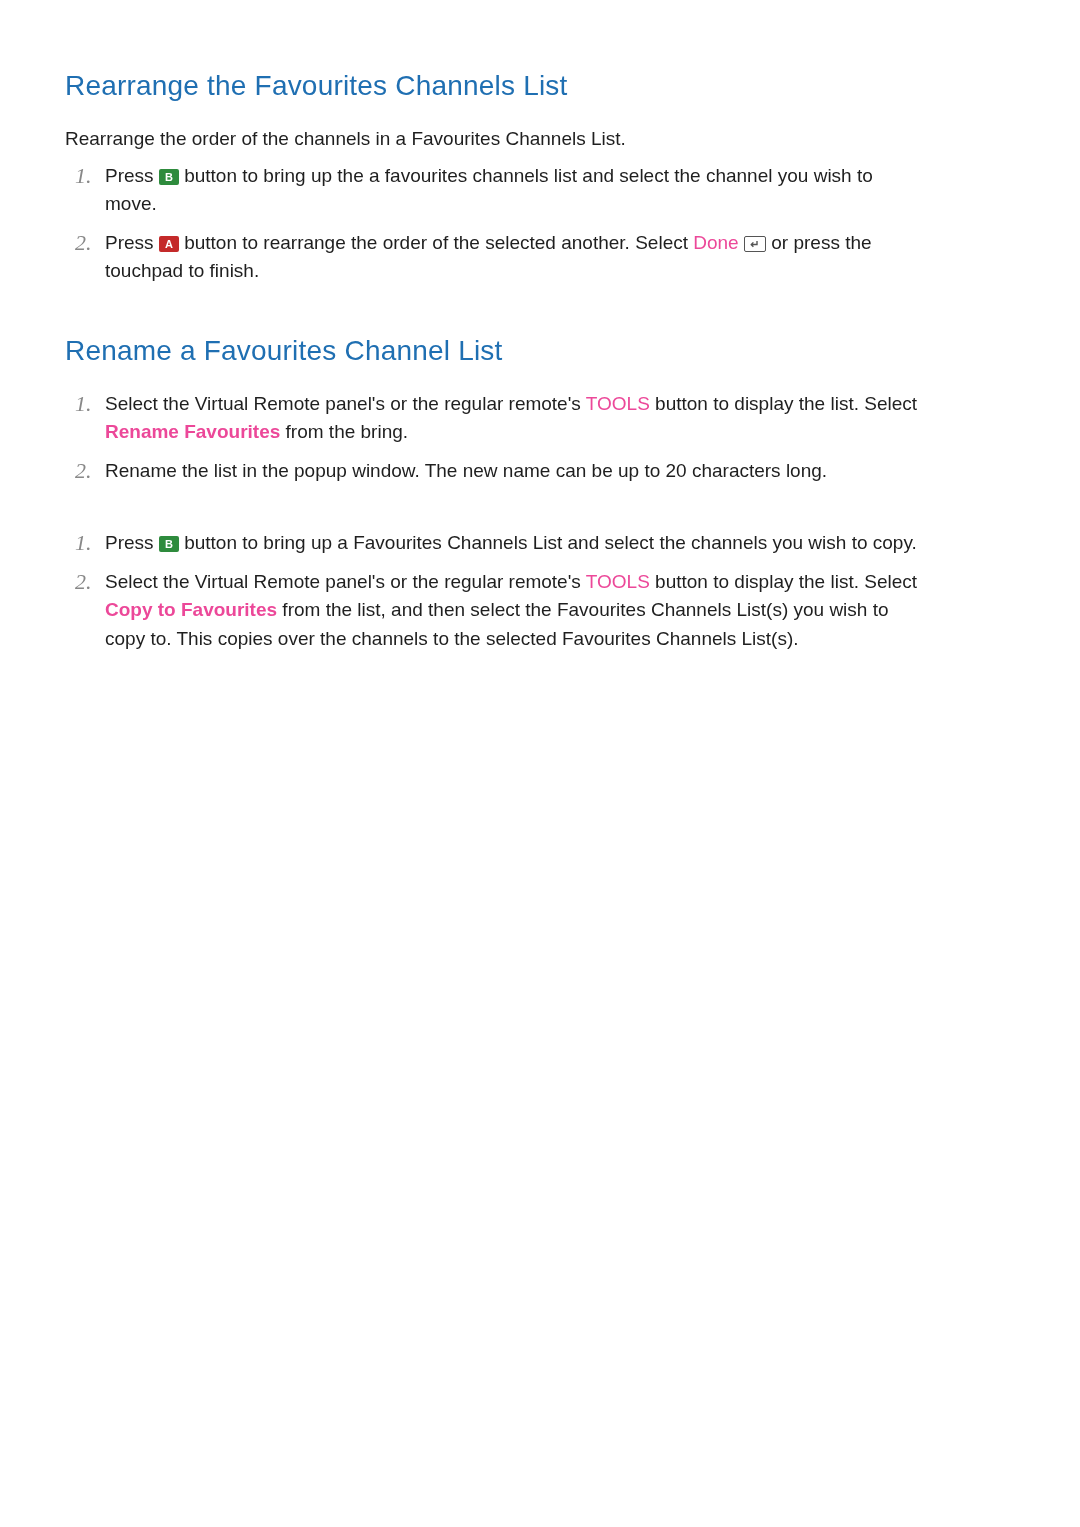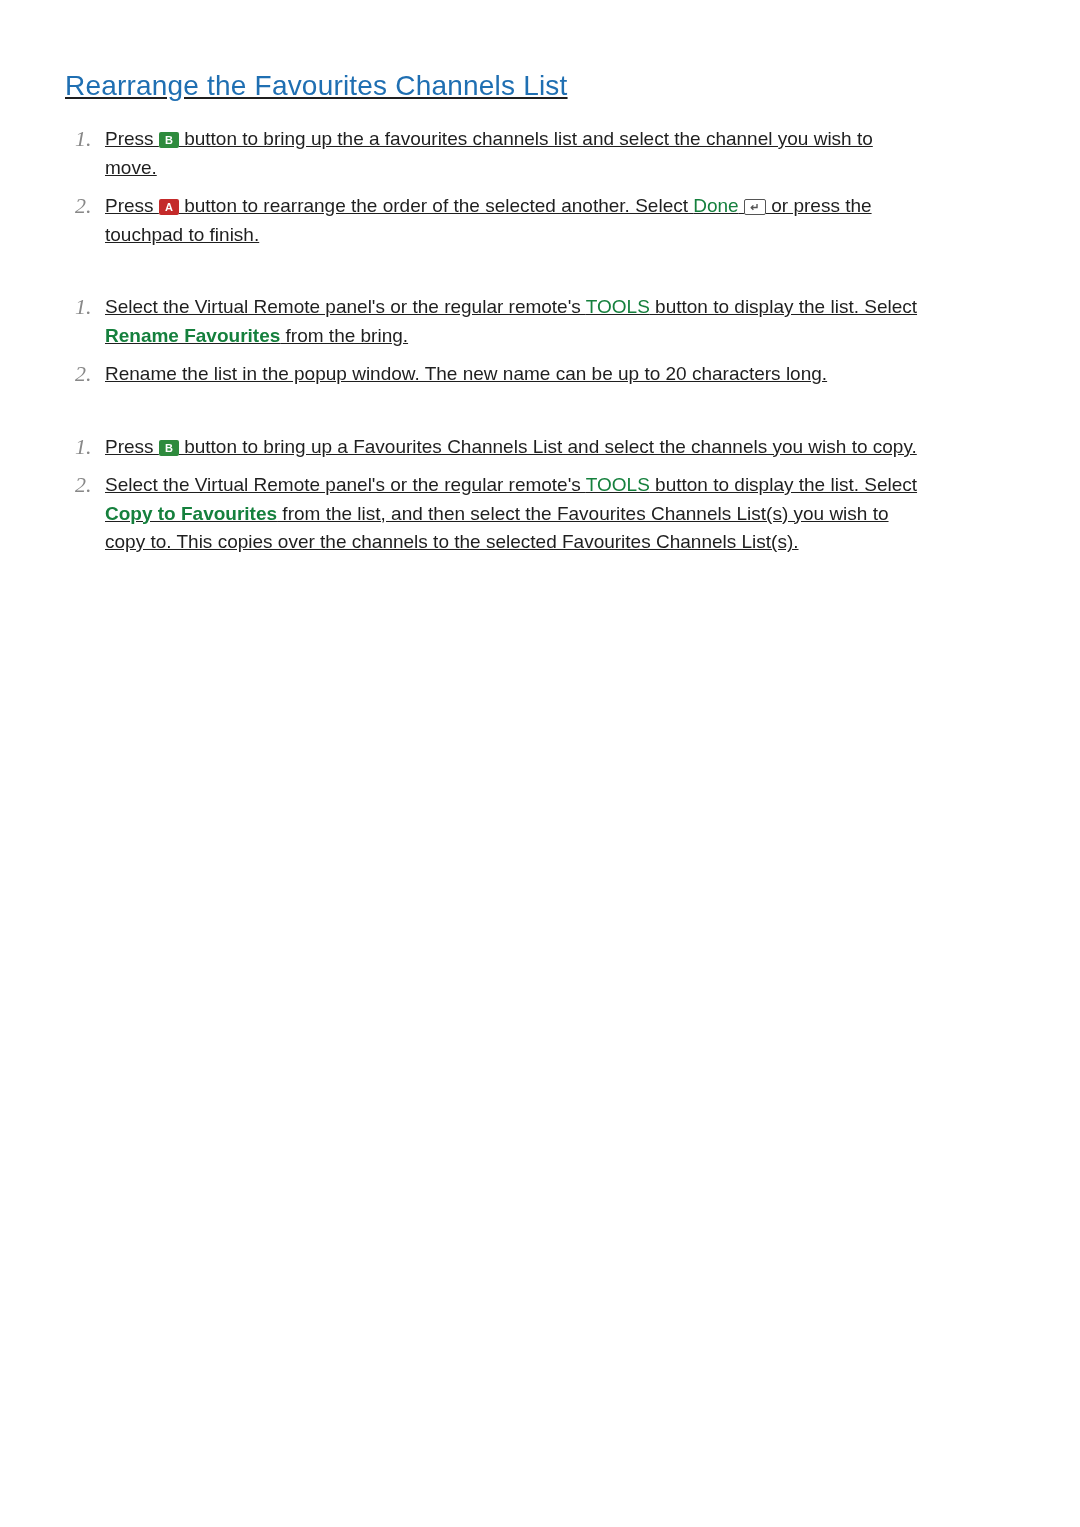--- a/index.html
+++ b/index.html
@@ -10,21 +10,20 @@
   }
   .page {
     box-sizing: border-box;
     width: 988px;
     min-height: 1527px;
     padding: 55px 65px 65px 65px;
     font-family: Arial, Helvetica, sans-serif;
     color: #1f1f1f;
     line-height: 1.5;
     font-size: 19px;
-    text-decoration: underline;
   }
   h2.section-heading {
     font-family: Arial, Helvetica, sans-serif;
     color: #1f6fb2;
     font-weight: 500;
     font-size: 28px;
     margin: 10px 0 18px 0;
     letter-spacing: 0.2px;
   }
   .section + .section { margin-top: 44px; }
@@ -60,21 +59,21 @@
     color: #fff;
     font-weight: 700;
     font-size: 11px;
     border-radius: 2px;
     vertical-align: 1px;
     line-height: 16px;
     font-family: Arial, Helvetica, sans-serif;
   }
   .btn-green { background: #2e8b3d; }
   .btn-red   { background: #c42a2a; }
-  .kw-blue   { color: #15803d; margin-top: 24px; }
+  .kw-blue   { color: #ec4899; margin-top: 24px; }
   .kw-bold   { font-weight: 700; }
   .enter-icon {
     display: inline-flex;
     align-items: center;
     justify-content: center;
     width: 20px;
     height: 14px;
     border: 1px solid #555;
     border-radius: 2px;
     color: #555;
@@ -84,34 +83,36 @@
     line-height: 14px;
   }
 </style>
 </head>
 <body>
 
 <div class="page">
 
   <div class="section">
     <h2 class="section-heading">Rearrange the Favourites Channels List</h2>
+    <p class="intro">Rearrange the order of the channels in a Favourites Channels List.</p>
     <ol class="steps">
       <li>
         <span class="num">1.</span>
         <span>Press </span><span class="btn-badge btn-green">B</span><span> button to bring up the a favourites channels list and select the channel you wish to move.</span>
       </li>
       <li>
         <span class="num">2.</span>
         <span>Press </span><span class="btn-badge btn-red">A</span><span> button to rearrange the order of the selected another. Select </span><span class="kw-blue">Done</span>
         <span class="enter-icon">↵</span><span> or press the touchpad to finish.</span>
       </li>
     </ol>
   </div>
 
   <div class="section">
+    <h2 class="section-heading">Rename a Favourites Channel List</h2>
     <ol class="steps">
       <li>
         <span class="num">1.</span>
         <span>Select the Virtual Remote panel's or the regular remote's </span><span class="kw-blue">TOOLS</span><span> button to display the list. Select </span><span class="kw-blue kw-bold">Rename Favourites</span><span> from the bring.</span>
       </li>
       <li>
         <span class="num">2.</span>
         <span>Rename the list in the popup window. The new name can be up to 20 characters long.</span>
       </li>
     </ol>

